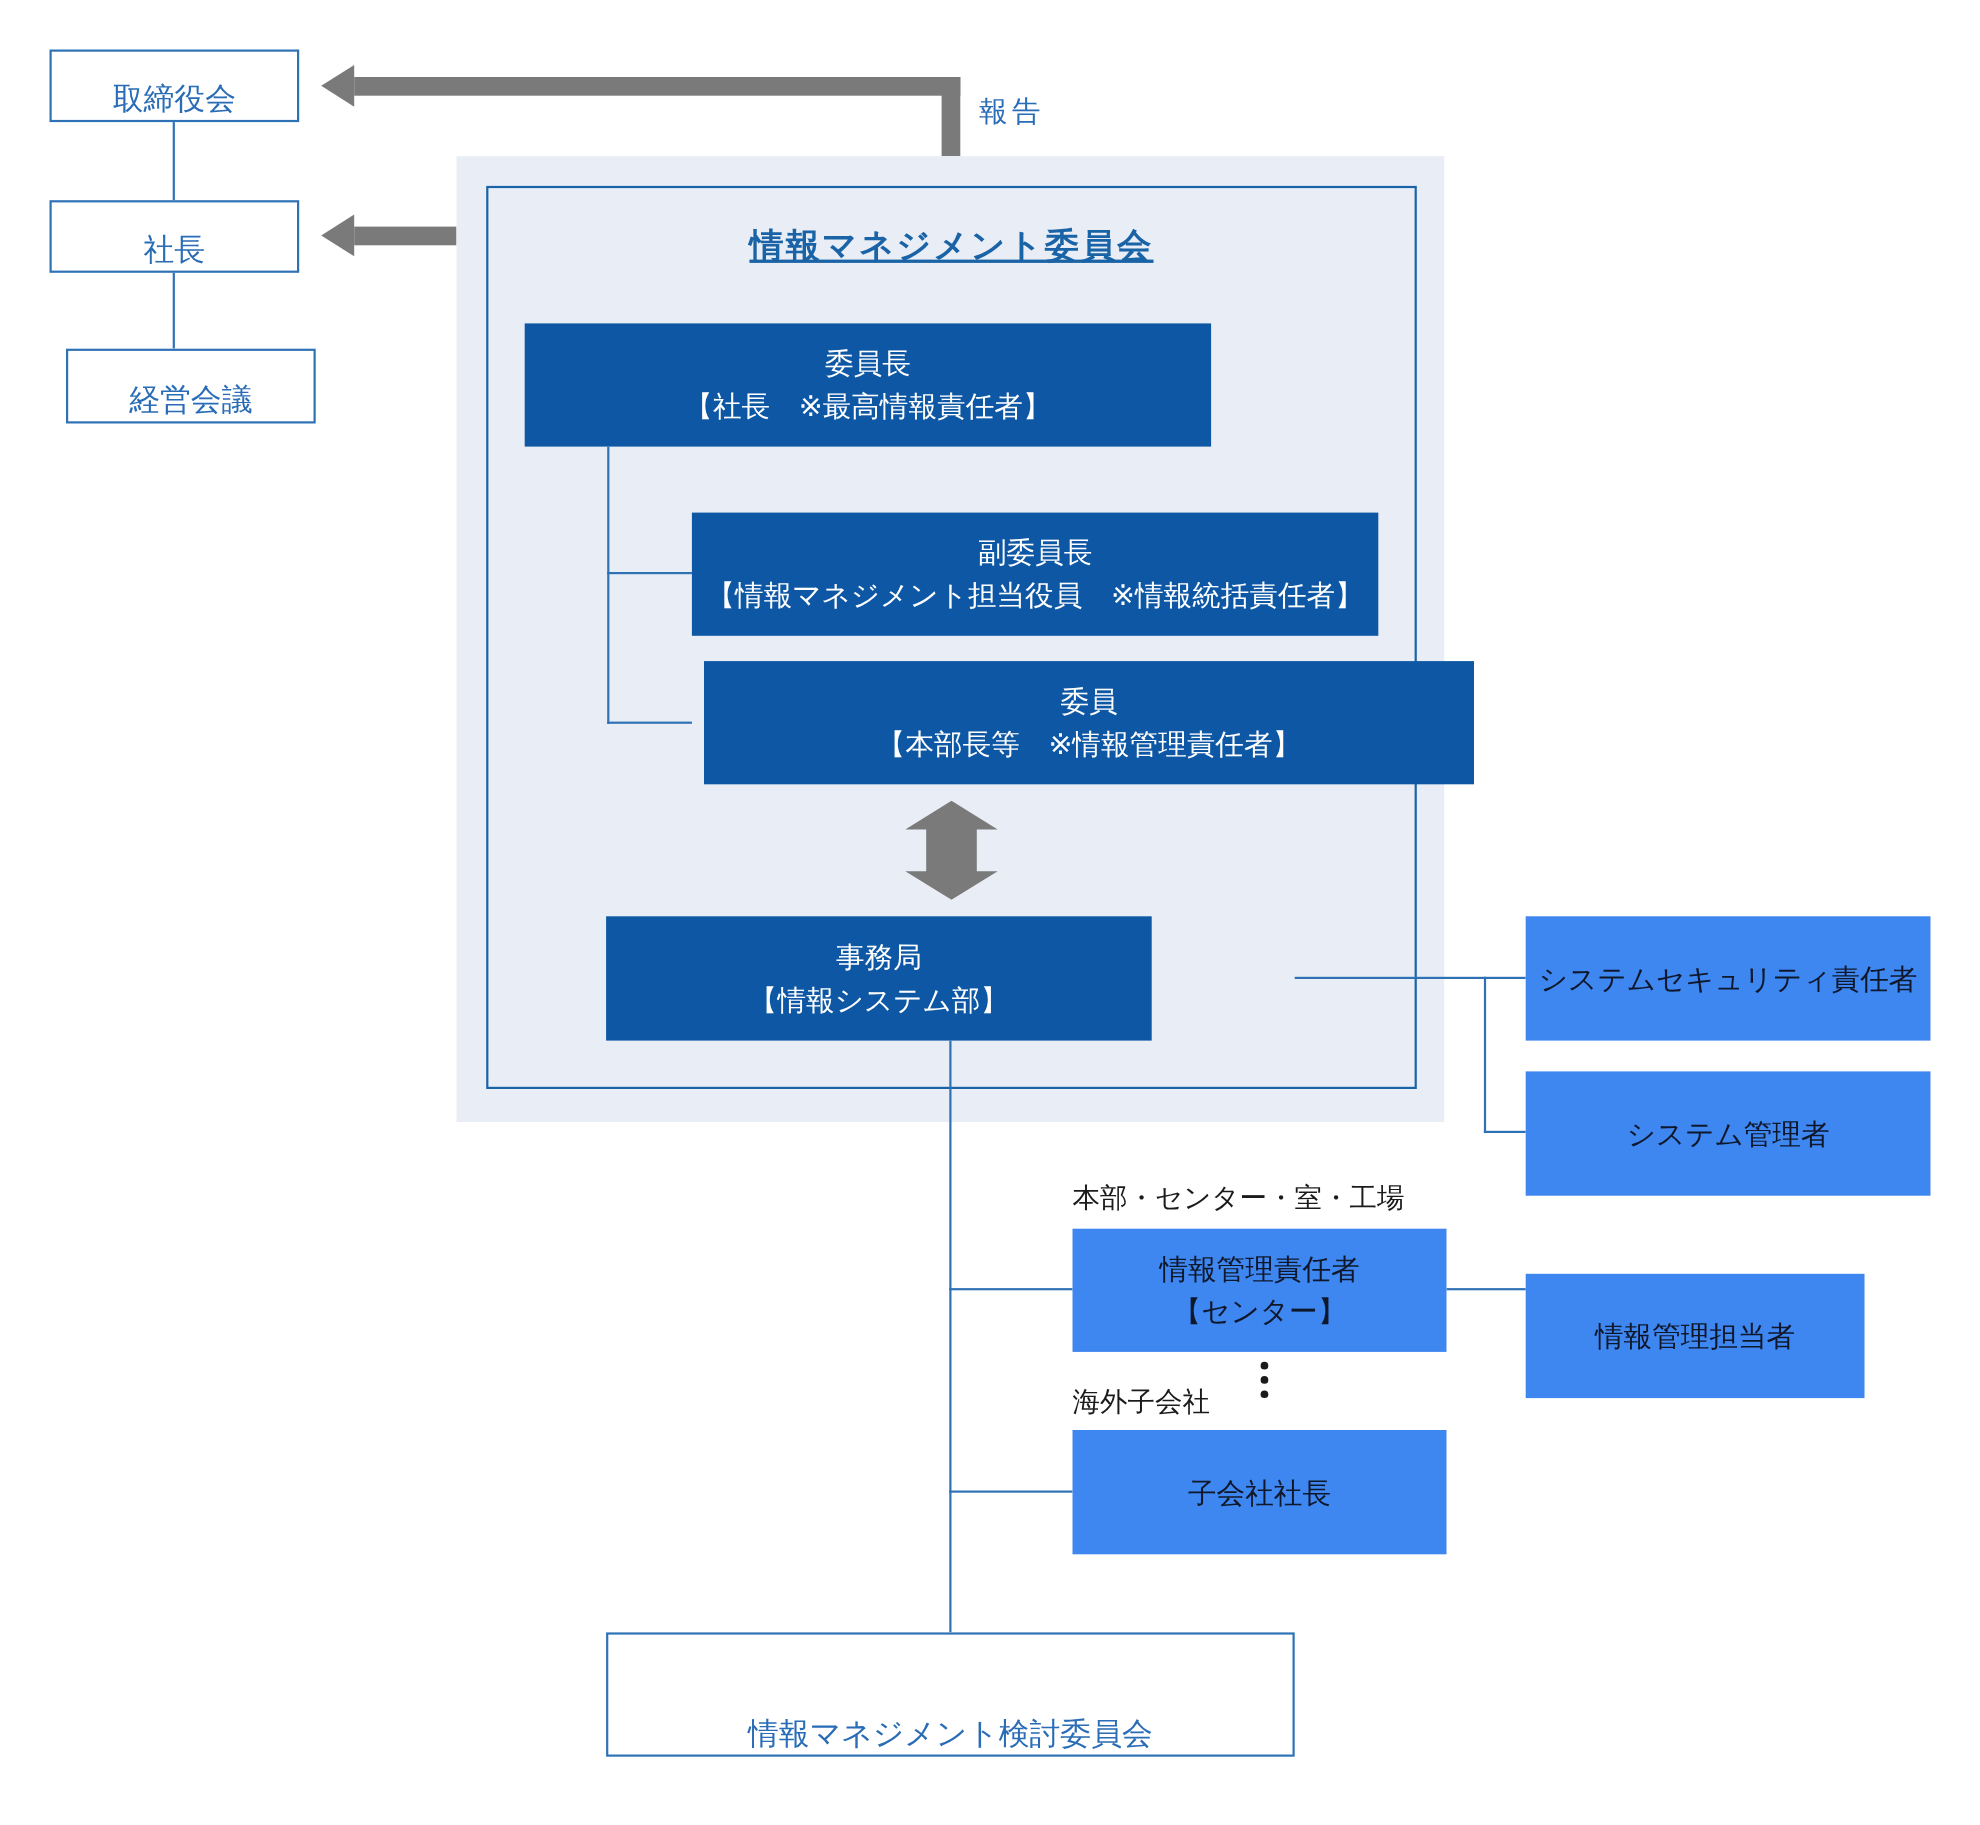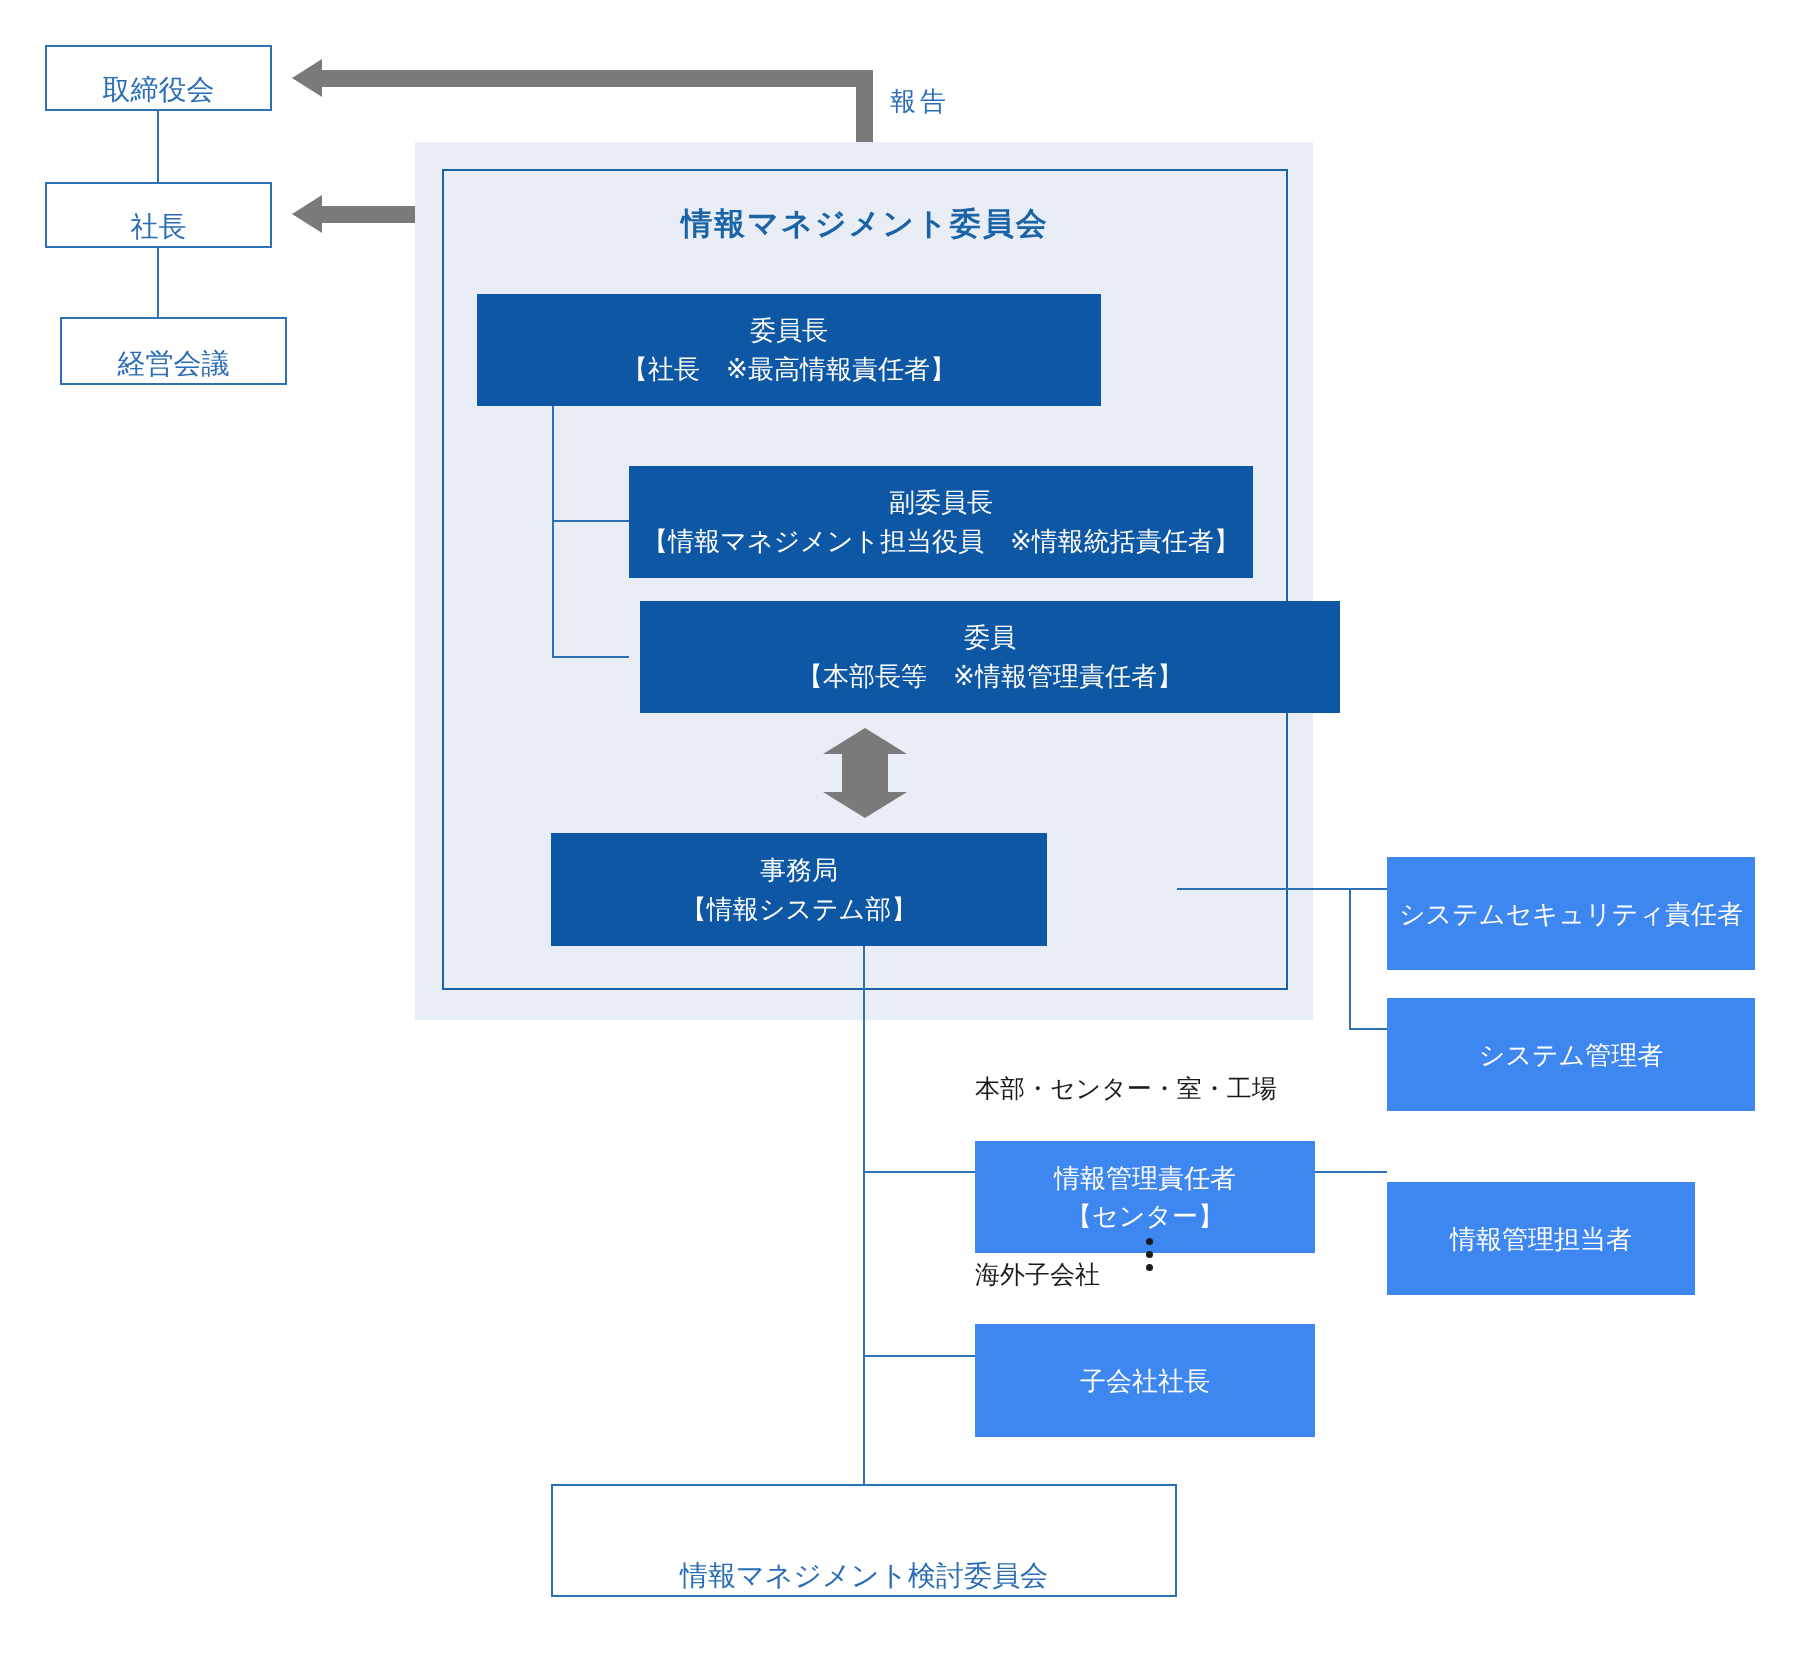--- a/index.html
+++ b/index.html
@@ -17,28 +17,28 @@
 
   
   .dbox{
     position:absolute;background:var(--dark_box,#0d57a4);color:#ffffff;
     display:flex;flex-direction:column;align-items:center;justify-content:center;
     font-size:26px;line-height:39px;text-align:center;white-space:nowrap;
   }
 
   
   .lbox{
-    position:absolute;background:var(--light_box,#3e86f0);color:#ffffff;
+    position:absolute;background:var(--light_box,#3e86f0);color:#0f172a;
     display:flex;flex-direction:column;align-items:center;justify-content:center;
-    font-size:26px;line-height:38px;text-align:center;white-space:nowrap;margin-top:24px;
+    font-size:26px;line-height:38px;text-align:center;white-space:nowrap;
   }
 
   .panel{position:absolute;left:415px;top:142px;width:898px;height:878px;background:var(--panel,#e9eef6);}
   .panel-border{position:absolute;left:442px;top:169px;width:846px;height:821px;border:2px solid var(--panel_border,#1a63a6);box-sizing:border-box;}
-  .panel-title{position:absolute;left:442px;top:203px;width:846px;text-align:center;font-size:31px;font-weight:bold;color:var(--panel_border,#1a63a6);letter-spacing:2px;}
+  .panel-title{position:absolute;left:442px;top:203px;width:846px;text-align:center;font-size:31px;font-weight:bold;color:var(--panel_border,#1a63a6);letter-spacing:2px;text-decoration:underline;}
 
   .line{position:absolute;background:var(--line_blue,#2e72b5);}
 
   .glabel{position:absolute;color:var(--label_black,#1b1b1b);font-size:25px;white-space:nowrap;}
   .rlabel{position:absolute;color:var(--text_blue,#2a6db6);font-size:26px;letter-spacing:4px;white-space:nowrap;}
 
   
   .gray-rect{position:absolute;background:var(--arrow_gray,#7a7a7a);}
   .tri-left{position:absolute;width:0;height:0;border-top:19px solid transparent;border-bottom:19px solid transparent;border-right:30px solid var(--arrow_gray,#7a7a7a);}
   .tri-up{position:absolute;width:0;height:0;border-left:42px solid transparent;border-right:42px solid transparent;border-bottom:26px solid var(--arrow_gray,#7a7a7a);}

